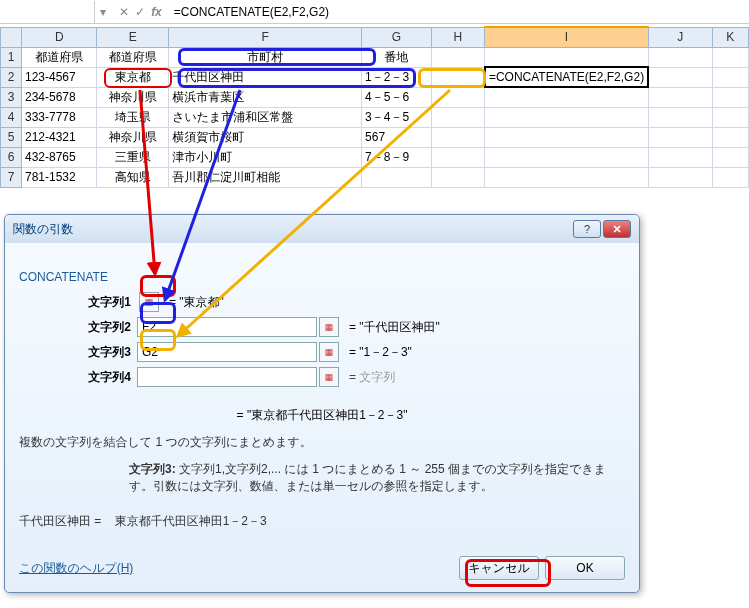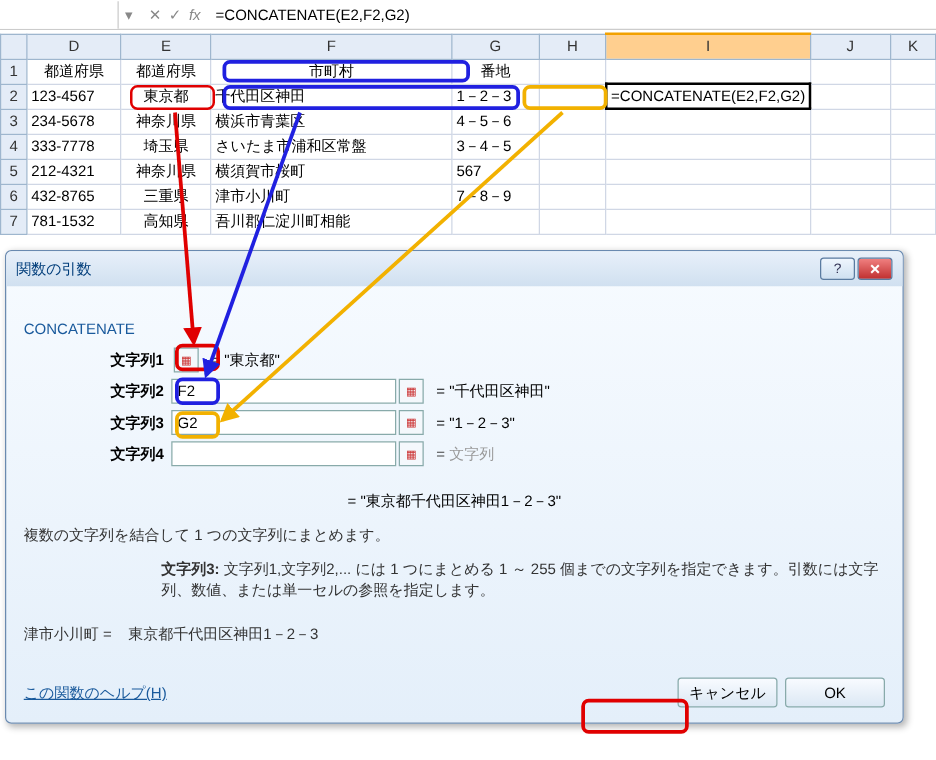--- a/index.html
+++ b/index.html
@@ -3,36 +3,36 @@
 <meta charset="utf-8">
 <style>
   * { box-sizing: border-box; margin: 0; padding: 0; }
   body { font-family: "MS PGothic", Arial, sans-serif; font-size: 12px; background: #fff; position: relative; width: 749px; height: 608px; overflow: hidden; }
   
   .ref-bar { display: flex; align-items: center; height: 24px; border-bottom: 1px solid #ccc; }
   .name-box { width: 95px; height: 22px; border-right: 1px solid #ccc; display: flex; align-items: center; padding-left: 6px; background: #fff; }
   .name-dd { width: 16px; text-align: center; color: #888; }
   .fx-tools { display: flex; align-items: center; gap: 6px; padding: 0 8px; }
   .fx-tools span { color: #888; }
-  .fx-label { font-style: italic; font-weight: normal; }
+  .fx-label { font-style: italic; font-weight: bold; }
   .formula-input { flex: 1; padding-left: 4px; height: 22px; display: flex; align-items: center; }
   
   .grid { border-collapse: collapse; margin-top: 2px; table-layout: fixed; }
   .grid th.row-hdr, .grid td.row-hdr { width: 22px; background: #e4ecf7; border: 1px solid #9eb6ce; text-align: center; font-weight: normal; color: #333; height: 20px; }
   .grid th.col-hdr { background: #e4ecf7; border: 1px solid #9eb6ce; font-weight: normal; color: #333; height: 20px; text-align: center; }
   .grid th.col-hdr.sel { background: #ffcf8f; border-top: 2px solid #f2a100; }
   .grid td { border: 1px solid #d0d7e5; height: 20px; padding: 0 3px; background: #fff; white-space: nowrap; overflow: hidden; }
   .grid td.sel { border: 2px solid #000; }
   .col-D { width: 78px; } .col-E { width: 74px; } .col-F { width: 202px; } .col-G { width: 72px; }
   .col-H { width: 60px; } .col-I { width: 72px; } .col-J { width: 72px; } .col-K { width: 40px; }
   .cellc { text-align: center; }
   
   .highlight-box { position: absolute; border: 2px solid; border-radius: 6px; pointer-events: none; }
   
-  .dialog { position: absolute; left: 4px; top: 200px; width: 719px; background: linear-gradient(#f7fbff, #e4effa); border: 1px solid #6a8ab0; border-radius: 5px; box-shadow: 2px 2px 6px rgba(0,0,0,0.3); }
+  .dialog { position: absolute; left: 4px; top: 214px; width: 636px; background: linear-gradient(#f7fbff, #e4effa); border: 1px solid #6a8ab0; border-radius: 5px; box-shadow: 2px 2px 6px rgba(0,0,0,0.3); }
   .dlg-title { height: 28px; display: flex; align-items: center; padding: 0 8px; background: linear-gradient(#e8f0fa, #d0e0f0); border-radius: 5px 5px 0 0; }
   .dlg-title-text { flex: 1; color: #003d7a; font-size: 12px; }
   .dlg-btns { display: flex; gap: 2px; }
   .dlg-win-btn { width: 28px; height: 18px; border: 1px solid #5a7ba0; background: linear-gradient(#eef5fd,#cfe0f0); border-radius: 3px; display: flex; align-items: center; justify-content: center; font-size: 11px; color: #335; }
   .dlg-win-btn.close { background: linear-gradient(#f08080,#c03030); color: #fff; font-weight: bold; }
   .dlg-body { padding: 12px 14px 12px 14px; margin-top: 15px; }
   .fn-name { color: #1a5a9c; font-size: 12px; margin-bottom: 8px; }
   .arg-row { display: flex; align-items: center; margin-bottom: 5px; margin-left: 60px; }
   .arg-label { width: 58px; text-align: right; padding-right: 6px; font-weight: bold; }
   .arg-input { width: 180px; height: 20px; border: 1px solid #8aa; background: #fff; padding: 0 4px; display: flex; align-items: center; font-family: Arial; }
@@ -207,21 +207,21 @@
       <div class="arg-eq"><span>= </span><span class="ph">文字列</span></div>
     </div>
 
     <div class="dlg-result">= "東京都千代田区神田1－2－3"</div>
     <div class="dlg-desc">複数の文字列を結合して 1 つの文字列にまとめます。</div>
     <div class="dlg-desc2">
       <b>文字列3:</b>
       <span>文字列1,文字列2,... には 1 つにまとめる 1 ～ 255 個までの文字列を指定できます。引数には文字列、数値、または単一セルの参照を指定します。</span>
     </div>
     <div class="dlg-formula-result">
-      <span>津市小川町 =</span>
+      <span>千代田区神田 =</span>
       &nbsp;&nbsp;
       <span>東京都千代田区神田1－2－3</span>
     </div>
   </div>
   <div class="dlg-footer">
     <a class="help-link">この関数のヘルプ(H)</a>
     <button class="btn">キャンセル</button>
     <button class="btn">OK</button>
   </div>
 </div>

